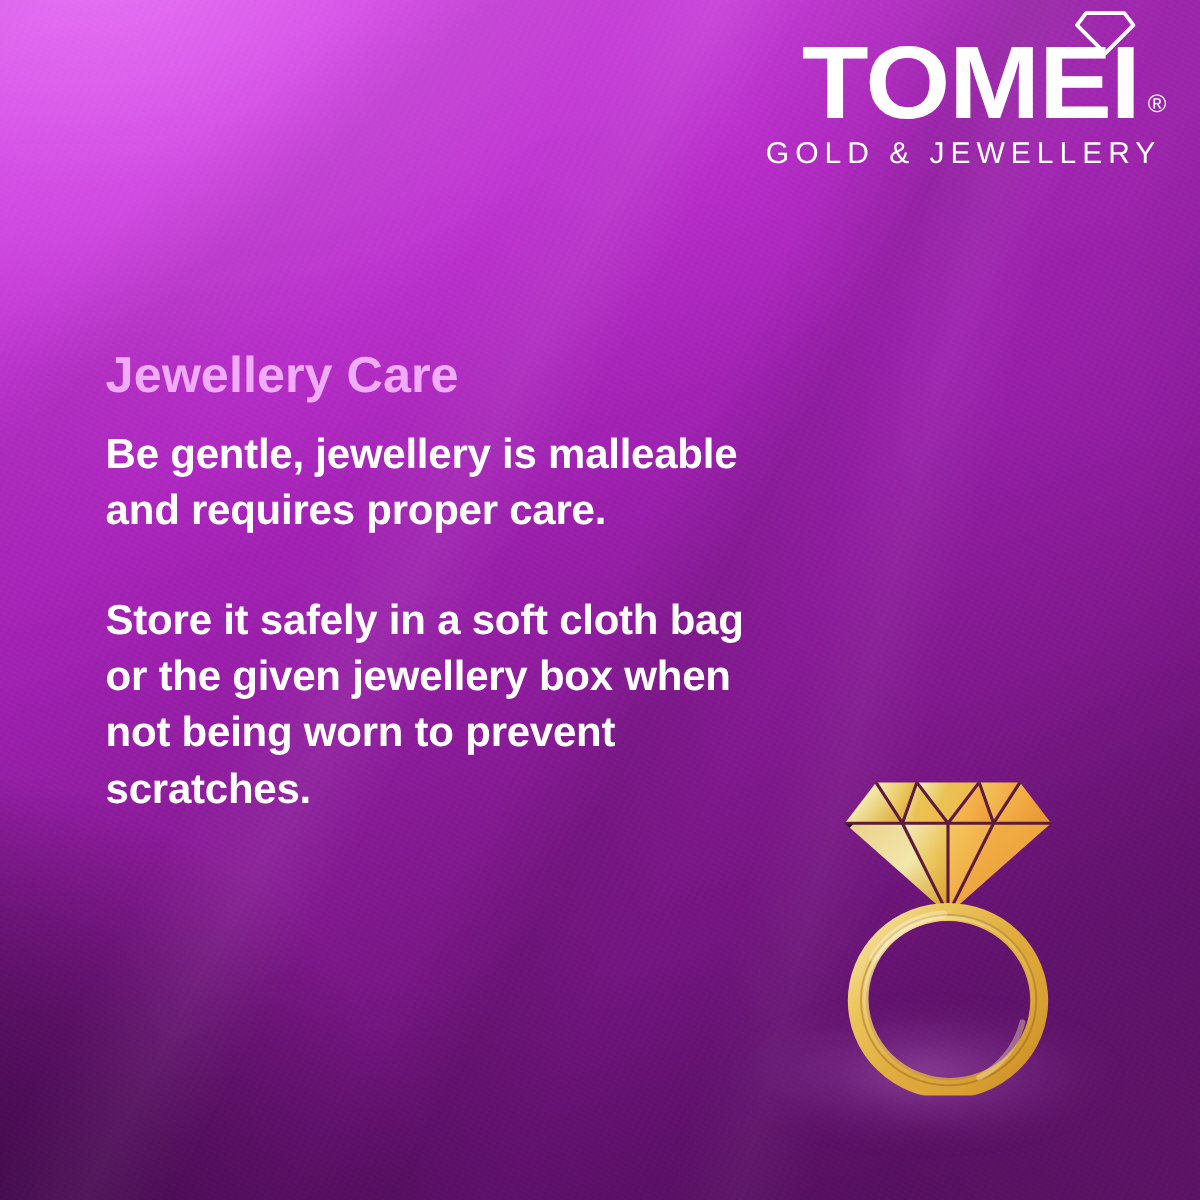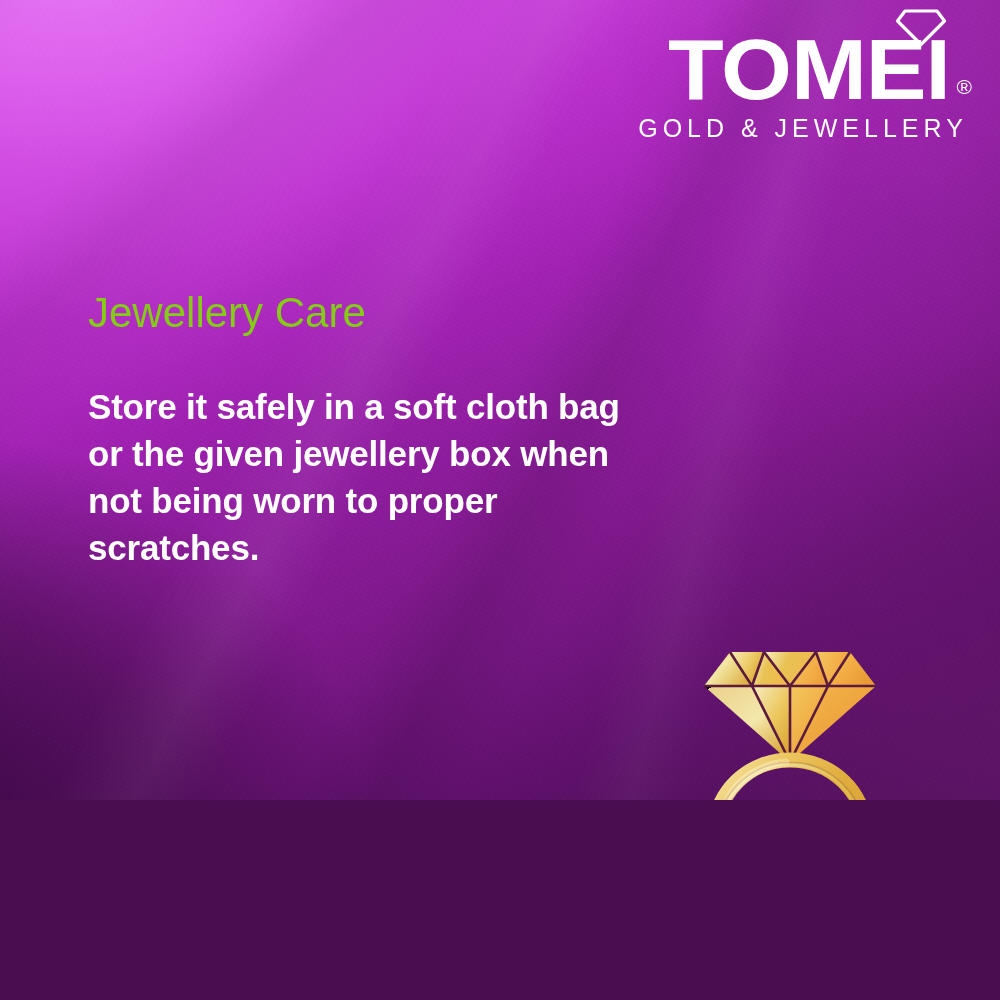--- a/index.html
+++ b/index.html
@@ -6,21 +6,21 @@
 
   html, body {
     width:1000px; height:1000px;
     background:#4a0d4e;
     font-family:"Liberation Sans", sans-serif;
     overflow:hidden;
   }
 
   #poster {
     position:relative;
-    width:1000px; height:800px;
+    width:1000px; height:1000px;
     overflow:hidden;
     isolation:isolate;
   }
 
   
   .bg-base {
     position:absolute; inset:0;
     background:
       linear-gradient(160deg,
         #dd5cee 0%,
@@ -153,25 +153,25 @@
   }
 
   
   .copy {
     position:absolute;
     left:88px; top:290px;
     width:570px;
   }
   .headline {
     font-size:42px;
-    font-weight:normal;
-    color:#84cc16;
+    font-weight:bold;
+    color:#f0abfc;
     letter-spacing:0px;
     line-height:1.1;
-    margin-bottom:48px;
+    margin-bottom:20px;
   }
   .para {
     font-size:35px;
     font-weight:bold;
     color:#ffffff;
     line-height:1.34;
     letter-spacing:-0.2px;
     max-width:545px;
   }
   .para + .para { margin-top:44px; }
@@ -209,22 +209,23 @@
       <div class="logo-wordmark">TOMEI</div>
       <div class="logo-reg">®</div>
     </div>
 
     <div class="logo-tagline">GOLD &amp; JEWELLERY</div>
   </div>
 
   <div class="copy">
     <h1 class="headline">Jewellery Care</h1>
 
-
-    <p class="para">Store it safely in a soft cloth bag or the given jewellery box when not being worn to proper scratches.</p>
+    <p class="para">Be gentle, jewellery is malleable and requires proper care.</p>
+
+    <p class="para">Store it safely in a soft cloth bag or the given jewellery box when not being worn to prevent scratches.</p>
   </div>
 
   <svg class="ring-art" viewBox="0 0 200 275">
     <defs>
 
       <linearGradient id="gLeftOuter" x1="0" y1="0" x2="1" y2="0.6">
         <stop offset="0%" stop-color="#d8a63a"></stop>
         <stop offset="45%" stop-color="#f3e7a6"></stop>
         <stop offset="100%" stop-color="#e0b44a"></stop>
       </linearGradient>

